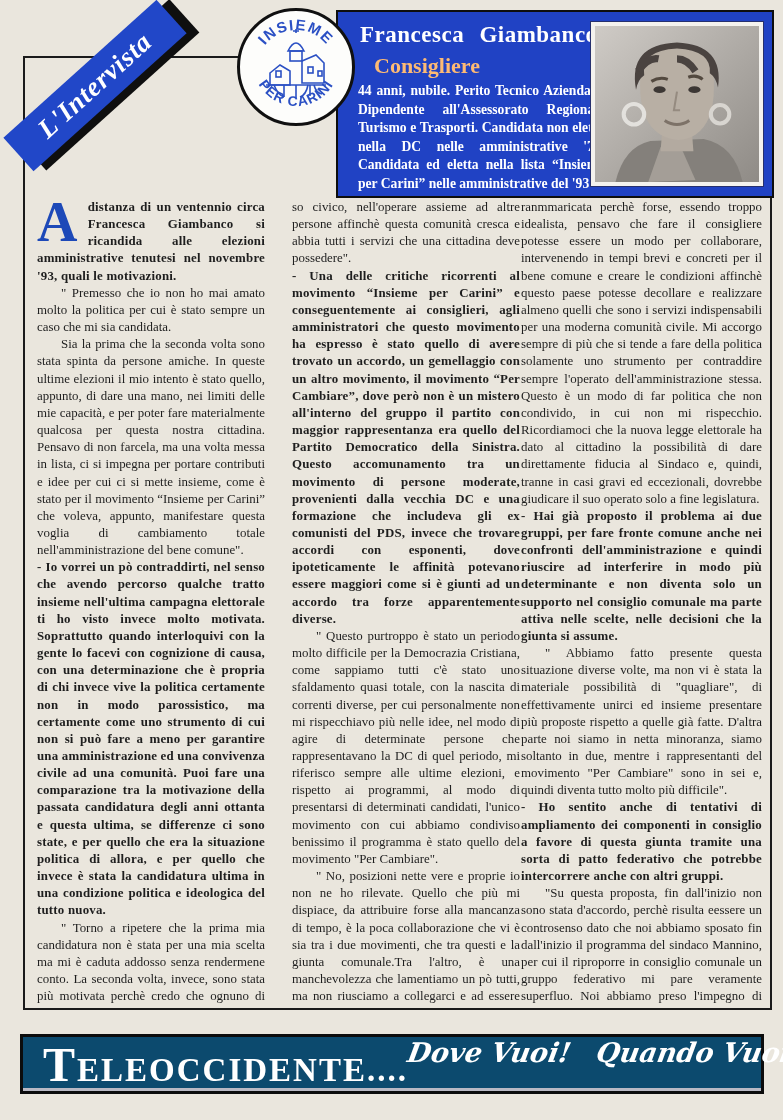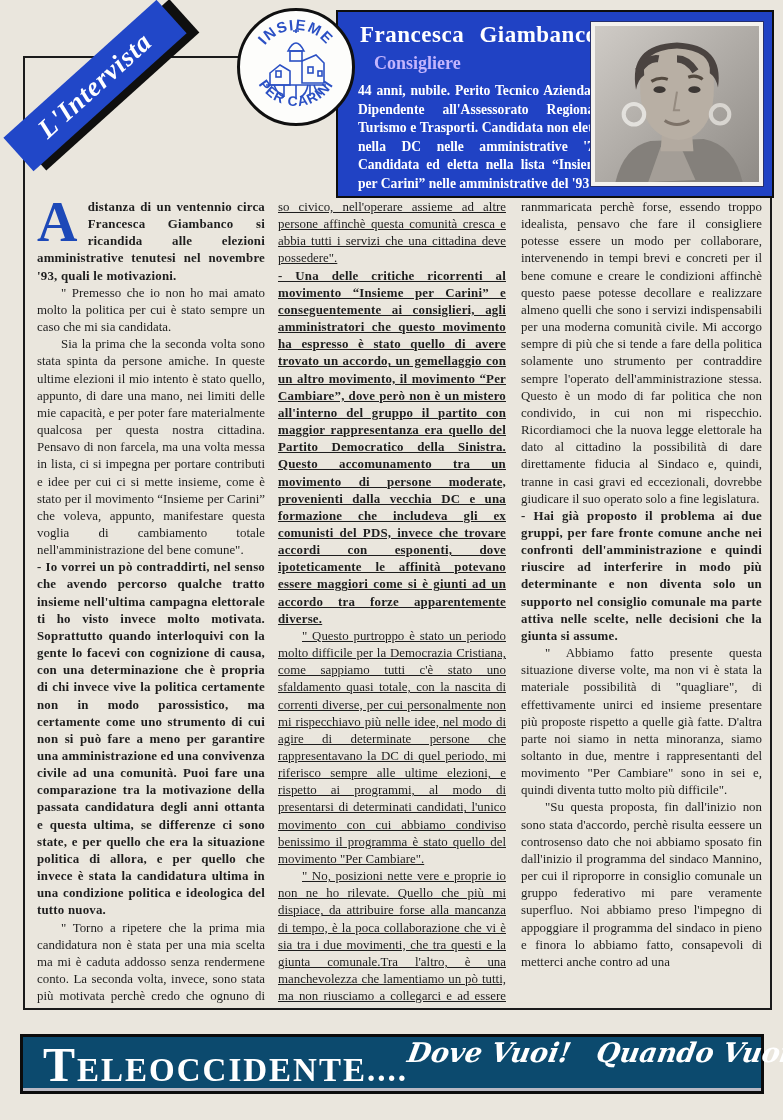--- a/index.html
+++ b/index.html
@@ -32,39 +32,39 @@
   
   .header-box{
     position:absolute;left:336px;top:10px;width:434px;height:184px;
     background:#2042c4;border:2px solid #0e0e0e;z-index:4;
   }
   .header-name{
     position:absolute;left:22px;top:10px;color:#fff;font-weight:bold;
     font-size:23px;word-spacing:9px;letter-spacing:0.5px;
   }
   .header-role{
-    position:absolute;left:36px;top:41px;color:#c4b5fd;font-weight:bold;font-size:18px;
+    position:absolute;left:36px;top:41px;color:#fdba74;font-weight:bold;font-size:22px;
   }
   .header-bio{
     position:absolute;left:20px;top:70px;width:246px;color:#fff;font-weight:bold;
     font-size:13.6px;line-height:18.6px;text-align:justify;margin:0;
   }
   .photo-frame{
     position:absolute;right:8px;top:9px;width:174px;height:166px;
     background:#f4f2ee;border:1px solid #26306e;padding:4px;box-sizing:border-box;
   }
   .photo-frame svg{display:block;width:100%;height:100%;}
   
   .article{position:absolute;top:199px;z-index:2;}
   .col{
     position:absolute;top:0;height:806px;overflow:hidden;
     font-size:12.9px;line-height:17.15px;color:#1e1e1e;text-align:justify;
   }
   .col-0{left:37px;width:228px;}
-  .col-1{left:278px;width:228px;text-decoration:underline;}
+  .col-1{left:292px;width:228px;}
   .col-2{left:521px;width:241px;}
   .para{margin:0;}
   .para.bold{font-weight:bold;letter-spacing:0.2px;}
   .para.indent{text-indent:24px;}
   .dropcap{
     float:left;font-size:56px;line-height:44px;font-weight:bold;
     color:#1d49b8;margin:1px 10px 0 0;font-family:"Liberation Serif", serif;
   }
   
   .footer{
@@ -164,20 +164,21 @@
   <div class="col col-1">
       <p class="para normal">so civico, nell'operare assieme ad altre persone affinchè questa comunità cresca e abbia tutti i servizi che una cittadina deve possedere".</p>
       <p class="para bold">- Una delle critiche ricorrenti al movimento “Insieme per Carini” e  conseguentemente ai consiglieri, agli amministratori che questo movimento ha espresso è stato quello di avere trovato un accordo, un gemellaggio con un altro movimento, il movimento “Per Cambiare”,  dove però non è un mistero all'interno del gruppo il partito con maggior rappresentanza era quello  del Partito Democratico della Sinistra. Questo accomunamento tra un movimento di persone moderate, provenienti dalla vecchia DC e una formazione che includeva gli ex comunisti del PDS, invece che trovare accordi con esponenti, dove ipoteticamente le affinità potevano essere maggiori come si è giunti ad un  accordo tra forze apparentemente diverse.</p>
       <p class="para normal indent">" Questo purtroppo è stato un periodo molto difficile per la Democrazia Cristiana, come sappiamo tutti c'è stato uno sfaldamento  quasi totale, con la nascita di correnti diverse, per cui personalmente non mi rispecchiavo più nelle idee, nel modo di agire di determinate persone che rappresentavano la DC di quel periodo, mi riferisco sempre alle ultime elezioni, e rispetto ai programmi,  al modo di presentarsi di determinati candidati, l'unico movimento con cui abbiamo condiviso benissimo il programma  è stato quello del movimento "Per Cambiare".</p>
       <p class="para normal indent">" No, posizioni nette vere e proprie io non ne ho rilevate. Quello che più mi dispiace, da attribuire forse alla  mancanza di tempo, è la poca collaborazione che vi è sia tra i due movimenti, che tra questi e la giunta comunale.Tra l'altro, è una manchevolezza che lamentiamo un pò tutti, ma non riusciamo a collegarci e ad essere più uniti, di questo sono molto</p>
     </div>
   <div class="col col-2">
   <p class="para normal">ranmmaricata perchè forse, essendo troppo idealista, pensavo che fare il consigliere potesse essere un modo per collaborare, intervenendo in tempi brevi e concreti per il bene comune  e creare le condizioni affinchè questo paese potesse decollare e realizzare almeno quelli che sono i servizi indispensabili per una moderna comunità civile.  Mi accorgo sempre di più che si tende a fare  della politica solamente uno strumento per contraddire sempre  l'operato dell'amministrazione stessa.  Questo è un modo di far politica che non condivido, in cui non mi rispecchio. Ricordiamoci che la nuova legge elettorale ha dato al cittadino la possibilità di dare direttamente fiducia al Sindaco e, quindi, tranne in casi gravi ed eccezionali, dovrebbe giudicare il suo operato solo a fine legislatura.</p>
       <p class="para bold">- Hai già proposto il problema  ai due gruppi, per  fare fronte comune anche nei confronti dell'amministrazione e quindi riuscire ad interferire in modo più determinante e non diventa solo un supporto nel consiglio comunale ma parte attiva nelle scelte, nelle decisioni che la giunta si assume.</p>
       <p class="para normal indent">" Abbiamo fatto presente questa situazione diverse volte, ma non vi è stata la materiale possibilità di "quagliare", di effettivamente unirci ed insieme presentare più proposte rispetto a quelle già fatte. D'altra parte noi siamo in netta minoranza, siamo soltanto in due, mentre i rappresentanti del movimento "Per Cambiare" sono in sei e, quindi diventa tutto molto  più difficile".</p>
+      <p class="para bold">- Ho sentito anche di tentativi di ampliamento dei componenti in consiglio a favore di questa giunta tramite una sorta di patto federativo che potrebbe intercorrere anche con altri gruppi.</p>
       <p class="para normal indent">"Su questa proposta, fin dall'inizio non sono stata d'accordo,  perchè risulta eessere un controsenso dato che noi abbiamo sposato fin dall'inizio il programma del sindaco Mannino, per cui il riproporre in consiglio comunale un gruppo federativo mi pare veramente superfluo. Noi abbiamo preso l'impegno di appoggiare il programma del sindaco in pieno e finora lo abbiamo fatto, consapevoli di metterci anche contro ad una</p>
     </div>
 </div>
 
 <div class="footer">
   <div class="footer-title">TELEOCCIDENTE....</div>
   <div class="footer-taglines">
     <span>Dove Vuoi!</span>
     <span>Quando Vuoi!</span>
   </div>

